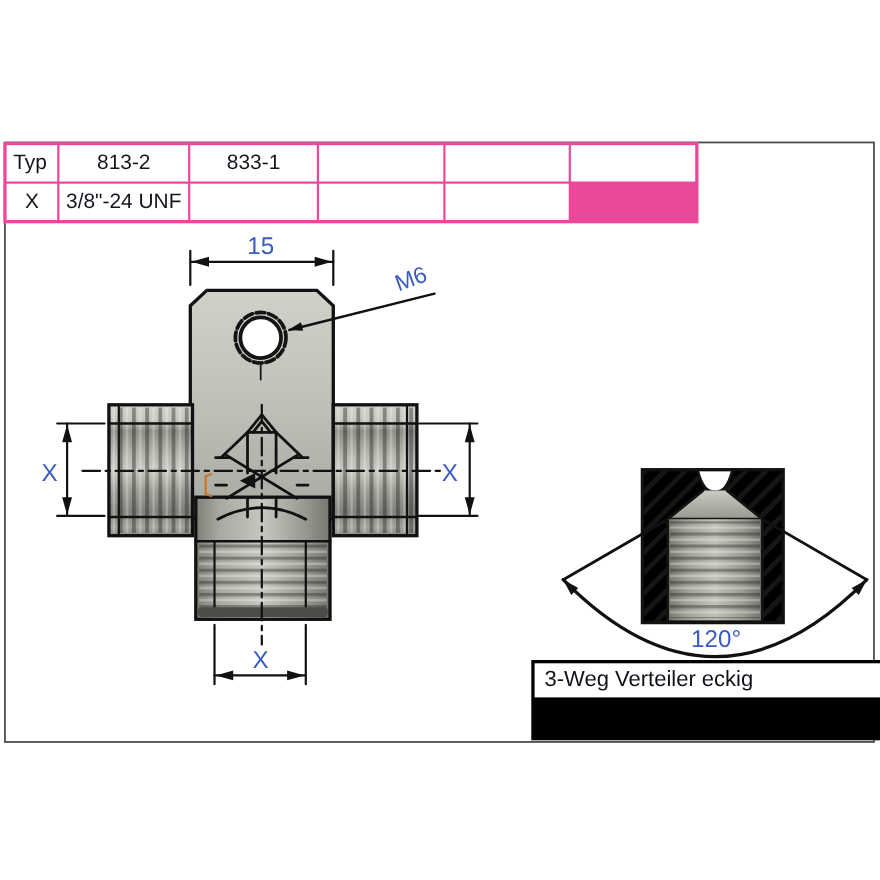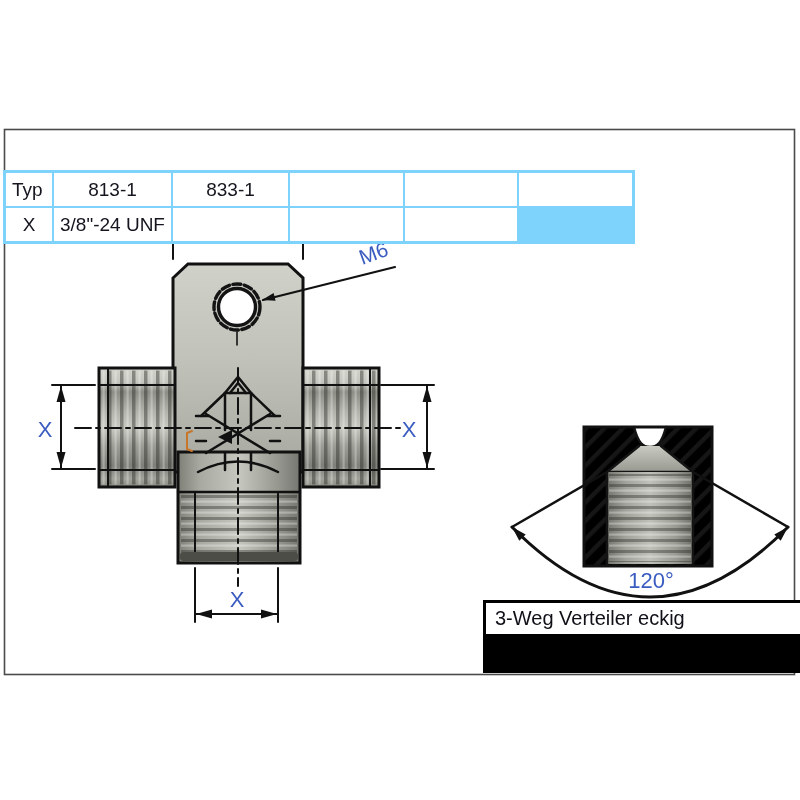--- a/index.html
+++ b/index.html
@@ -2,23 +2,23 @@
 <html><head>
 <meta charset="utf-8">
 <style>
   html,body{margin:0;padding:0;background:#fff;}
   .stage{position:relative;width:800px;height:800px;background:#fff;overflow:hidden;
          font-family:"Liberation Sans",sans-serif;}
   .stage svg{position:absolute;left:0;top:0;}
 
   
   .ptable{position:absolute;left:3px;top:129px;width:632px;height:74px;
-          background:#7dd3fc;display:grid;
+          background:#ec4899;display:grid;
           grid-template-columns:46px 117px 115px 113px 112px 113px;
-          grid-template-rows:33px 33px;gap:2px;padding:3px;box-sizing:border-box;margin-top:41px;}
+          grid-template-rows:33px 33px;gap:2px;padding:3px;box-sizing:border-box;}
   .ptable .cell{background:#fff;display:flex;align-items:center;justify-content:center;
           font-size:19px;color:#15151f;white-space:nowrap;overflow:visible;}
   .ptable .cell.left{justify-content:flex-start;padding-left:6px;}
 
   
   .tblock{position:absolute;left:483px;top:600px;width:320px;height:73px;
           background:#000;display:grid;grid-template-rows:31px 33px;gap:3px;
           padding:3px;box-sizing:border-box;}
   .tblock .trow{background:#fff;display:flex;align-items:center;padding-left:9px;
           font-size:20px;color:#101018;white-space:nowrap;}
@@ -212,21 +212,21 @@
       <path d="M 512,527 Q 650,667 788,527" fill="none" stroke="#111" stroke-width="3"></path>
       <polygon points="512,527 525.7,534.5 519.3,540.8" fill="#111"></polygon>
       <polygon points="788,527 774.3,534.5 780.7,540.8" fill="#111"></polygon>
       <text class="dim" x="651" y="588" font-size="22" text-anchor="middle">120°</text>
     </g>
   </g>
 </svg>
 
   <div class="ptable">
     <div class="cell left">Typ</div>
-    <div class="cell">813-1</div>
+    <div class="cell">813-2</div>
     <div class="cell">833-1</div>
     <div class="cell"></div>
     <div class="cell"></div>
     <div class="cell"></div>
     <div class="cell">X</div>
     <div class="cell">3/8"-24 UNF</div>
     <div class="cell"></div>
     <div class="cell"></div>
     <div class="cell"></div>
   </div>

